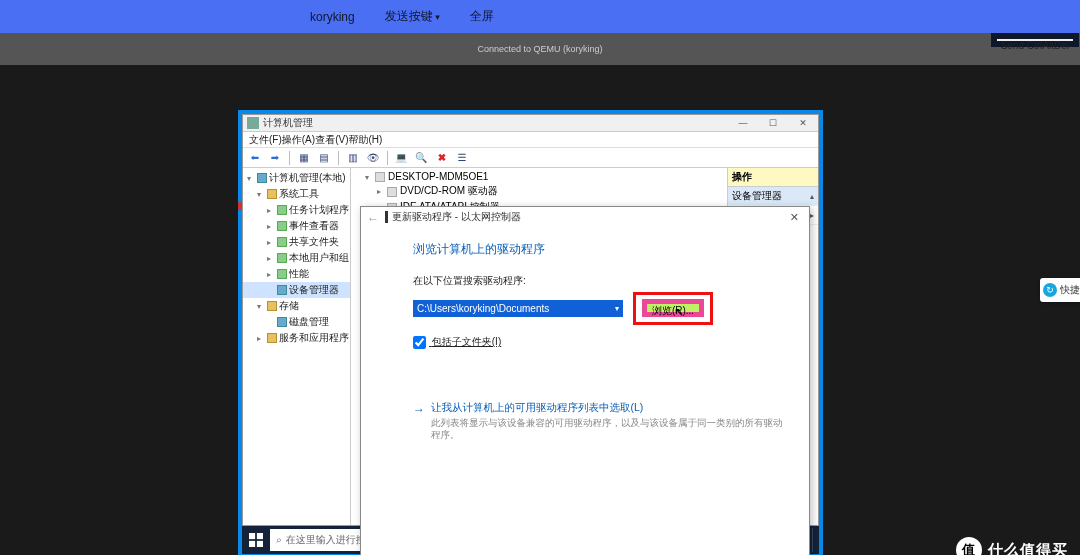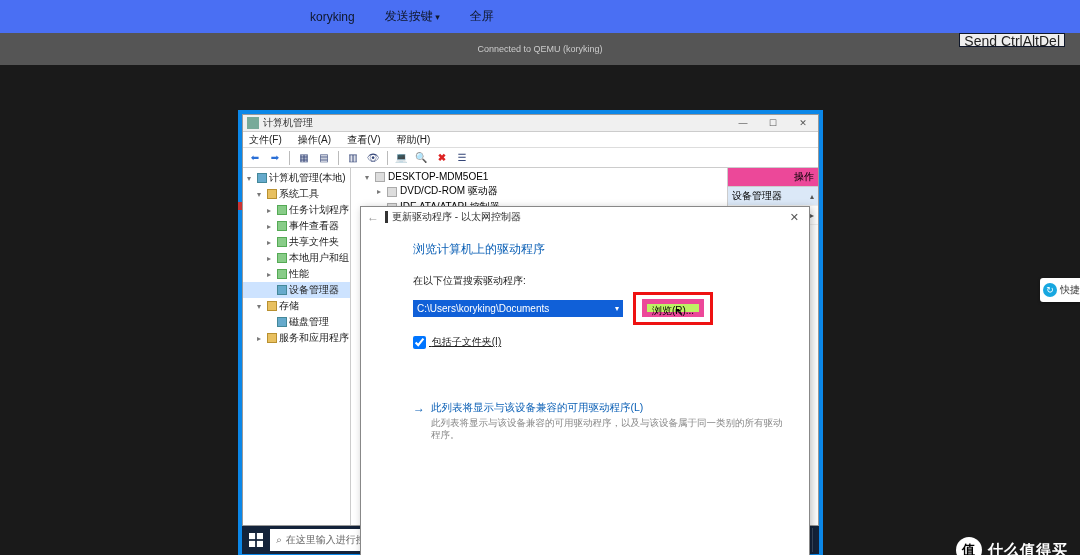--- a/index.html
+++ b/index.html
@@ -4,36 +4,36 @@
 <style>
 * { box-sizing: border-box; margin: 0; padding: 0; font-family: "Microsoft YaHei", "Segoe UI", Arial, sans-serif; }
 html, body { width: 1080px; height: 555px; overflow: hidden; background: #222; }
 
 
 .topbar { height: 33px; background: #4a6ff3; display: flex; align-items: center; color: #0f172a; font-size: 12px; padding-left: 310px; gap: 30px; }
 .topbar .dd::after { content: " ▾"; font-size: 9px; }
 
 
 .connstrip { height: 32px; background: #555; display: flex; align-items: center; justify-content: center; color: #ccc; font-size: 9px; position: relative; }
-.connstrip .sendcad { position: absolute; right: 15px; top: 0; height: 14px; background: #eee; color: #222; padding: 0 4px; font-size: 14px; line-height: 14px; border: 1px solid #0f172a; }
+.connstrip .sendcad { position: absolute; right: 1px; top: 0; height: 14px; background: #eee; color: #222; padding: 0 4px; font-size: 10px; line-height: 14px; border: 6px solid #0f172a; }
 
 
 .stage { position: relative; width: 100%; height: calc(555px - 47px); background: #1a1a1a; }
 
 
 .desktop { position: absolute; left: 238px; top: 45px; width: 585px; height: 448px; background: #0b87e8; }
 .desktop-inner { position: absolute; inset: 4px; background: #fff; }
 
 
 .mmc { position: absolute; left: 0; top: 0; right: 0; bottom: 28px; background: #fff; border: 1px solid #999; }
 .mmc-title { height: 17px; background: #f0f0f0; border-bottom: 1px solid #ccc; display: flex; align-items: center; font-size: 10px; padding-left: 4px; gap: 4px; color: #333; }
 .mmc-title .wicon { width: 12px; height: 12px; background: #7a9; display:inline-block; }
 .mmc-title .wbtns { margin-left: auto; display: flex; }
 .mmc-title .wbtn { width: 30px; height: 17px; display: flex; align-items: center; justify-content: center; font-size: 9px; color: #555; }
-.mmc-menu { height: 16px; display: flex; align-items: center; gap: 16px; padding-left: 6px; font-size: 10px; color: #222; border-bottom: 1px solid #ddd; }
+.mmc-menu { height: 16px; display: flex; align-items: center; gap: 0; padding-left: 6px; font-size: 10px; color: #222; border-bottom: 1px solid #ddd; }
 .mmc-tools { height: 20px; display: flex; align-items: center; gap: 4px; padding-left: 4px; border-bottom: 1px solid #ccc; }
 .mmc-tools .t { width: 16px; height: 16px; display: flex; align-items: center; justify-content: center; font-size: 10px; color: #347; border: 1px solid transparent; }
 .mmc-tools .t.arr { color:#2a6fd6; }
 .mmc-tools .sep { width:1px; height:14px; background:#bbb; margin:0 2px; }
 .mmc-tools .redx { color:#d22; font-weight:bold; }
 
 .mmc-body { position: absolute; top: 53px; bottom: 0; left: 0; right: 0; display: flex; }
 .tree { width: 108px; border-right: 1px solid #ccc; font-size: 10px; padding: 2px 0; overflow: hidden; }
 .tree .node { padding: 1px 2px 1px 12px; white-space: nowrap; color: #222; }
 .tree .node.l1 { padding-left: 4px; }
@@ -44,21 +44,21 @@
 .tree .ico { display:inline-block; width:10px; height:10px; background:#e8c060; margin-right:2px; vertical-align:middle; border:1px solid #b89030; }
 .tree .ico.p { background:#6ac; border-color:#489; }
 .tree .ico.g { background:#8c8; border-color:#5a5; }
 
 .mid { flex: 1; border-right: 1px solid #ccc; font-size: 10px; padding: 2px 4px; overflow: hidden; }
 .mid .dline { padding:1px 0 1px 10px; white-space:nowrap; }
 .mid .dline .tw { color:#777; margin-right:2px; font-size:8px; display:inline-block; width:8px;}
 .mid .dline .ico { display:inline-block; width:10px; height:10px; background:#ddd; border:1px solid #aaa; margin-right:3px; vertical-align:middle; }
 
 .actions { width: 90px; font-size: 10px; }
-.actions .hdr { background:#ec4899; padding:2px 4px; border-bottom:1px solid #ccc; font-weight:400;text-align:right; }
+.actions .hdr { background:#fef9c3; padding:2px 4px; border-bottom:1px solid #ccc; font-weight:700; }
 .actions .row { padding:2px 4px; border-bottom:1px solid #eee; display:flex; justify-content:space-between; align-items:center; }
 .actions .row .tri { font-size:8px; color:#555; }
 
 
 .dlg { position: absolute; left: 118px; top: 92px; width: 450px; height: 360px; background: #fff; border: 1px solid #888; box-shadow: 2px 2px 8px rgba(0,0,0,.25); z-index: 5; }
 .dlg-title { height: 20px; display:flex; align-items:center; padding:0 6px; font-size:10px; color:#333; }
 .dlg-title .back { font-size:12px; color:#999; margin-right:6px; }
 .dlg-title .bar { width:3px; height:12px; background:#333; margin-right:4px; }
 .dlg-title .xbtn { margin-left:auto; font-size:11px; color:#555; padding:0 4px; }
 .dlg-body { padding: 6px 22px 10px; margin-left: 30px; }
@@ -209,21 +209,21 @@
             </div>
           </div>
           <label class="chk">
             <input type="checkbox" checked="" style="">
             <span>包括子文件夹(I)</span>
           </label>
 
           <div class="pick">
             <div class="arr">→</div>
             <div class="txt">
-              <div class="t1">此列表将显示与该设备兼容的可用驱动程序(L)</div>
+              <div class="t1">让我从计算机上的可用驱动程序列表中选取(L)</div>
               <div class="t2">此列表将显示与该设备兼容的可用驱动程序，以及与该设备属于同一类别的所有驱动程序。</div>
             </div>
           </div>
         </div>
       </div>
 
       <div class="taskbar">
         <div class="start">
           <svg viewBox="0 0 16 16">
               <rect x="0" y="0" width="7" height="7" fill="#fff"></rect>

